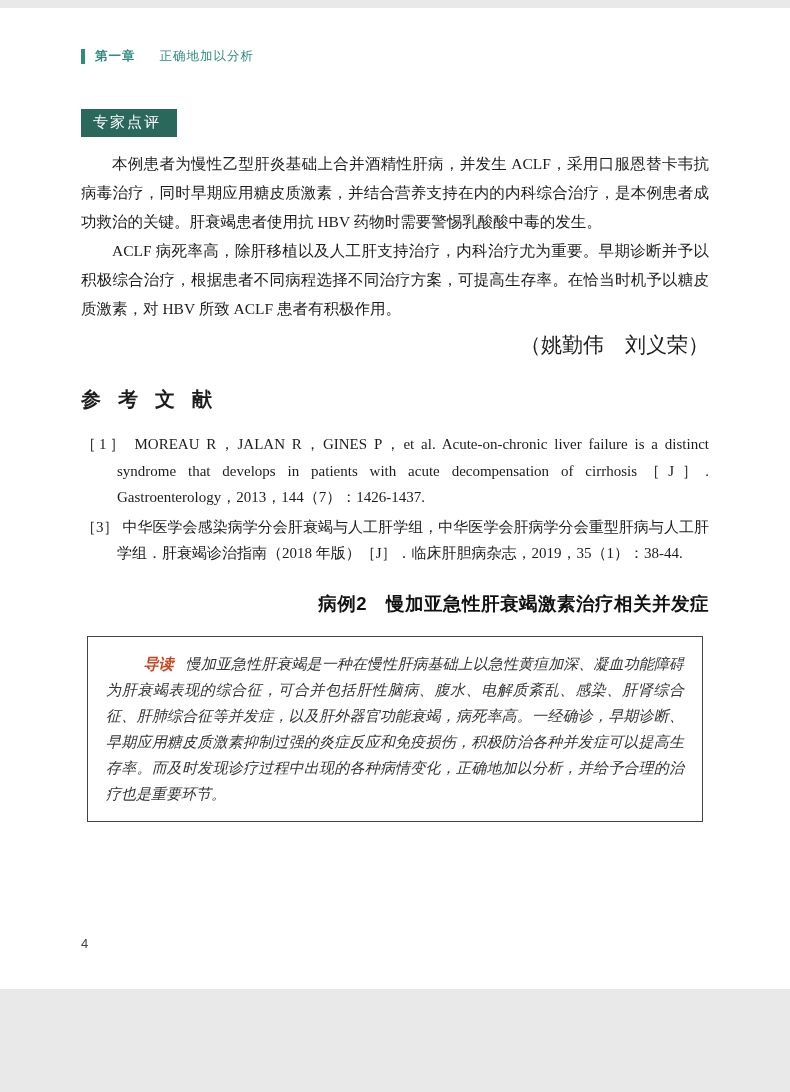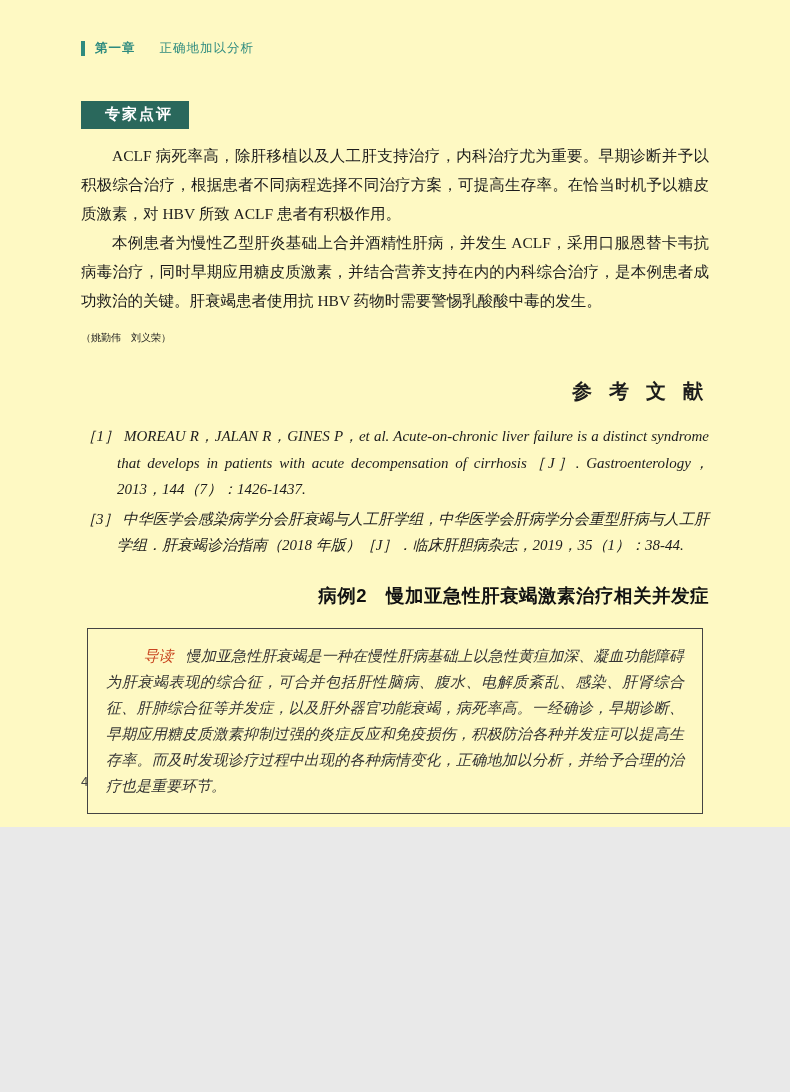--- a/index.html
+++ b/index.html
@@ -1,17 +1,17 @@
 <!DOCTYPE html>
 <html><head>
 <meta charset="utf-8">
 <style>
   html,body { margin:0; padding:0; background:#e9e9e9; }
   .page {
-    width:790px; height:827px; margin:0 auto; background:#fef9c3;
+    width:790px; height:981px; margin:8px auto; background:#ffffff;
     position:relative; box-sizing:border-box;
     padding:40px 81px 0 81px;
     font-family:"Liberation Serif","DejaVu Serif",serif;
     color:#1c1c1c;
   }
   
   .running-header {
     display:flex; align-items:center; gap:10px;
     font-family:"Liberation Sans","DejaVu Sans",sans-serif;
     font-size:12.5px; color:#2e8b7f; letter-spacing:1px;
@@ -25,58 +25,58 @@
     font-size:15.5px; line-height:29px; text-align:justify;
     margin:0; text-indent:2em;
   }
   .body-text p.no-indent { text-indent:0; }
 
   
   .expert-label {
     display:inline-block;
     background:#2a685c; color:#ffffff;
     font-family:"Liberation Sans","DejaVu Sans",sans-serif;
-    font-size:15px; font-weight:bold; letter-spacing:2px;
-    padding:4px 16px 5px 24px;
+    font-size:15px; font-weight:normal; letter-spacing:2px;
+    padding:4px 16px 5px 12px;
     margin:18px 0 12px 0;
   }
 
   .authors-line {
-    font-size:10px; line-height:29px;
+    text-align:right; font-size:21px; line-height:29px;
     margin:8px 0 0 0;
   }
 
   
   .ref-title {
-    text-align:right; font-size:20px; font-weight:bold;
+    text-align:left; font-size:20px; font-weight:bold;
     letter-spacing:6px; margin:26px 0 18px 0;
     font-family:"Liberation Serif","DejaVu Serif",serif;
   }
-  .ref-list { font-size:15px; line-height:26.5px;font-style:italic; }
+  .ref-list { font-size:15px; line-height:26.5px; }
   .ref-item {
     padding-left:2.4em; text-indent:-2.4em;
     text-align:justify; margin:0 0 3px 0;
   }
 
   
   .case-title {
     text-align:right; font-size:18.5px; font-weight:bold;
     font-family:"Liberation Sans","DejaVu Sans",sans-serif;
     margin:24px 0 20px 0; letter-spacing:0.5px; color:#111;
   }
   .intro-box {
     border:1px solid #444;
     padding:14px 18px 14px 18px;
     margin:0 6px 0 6px;
   }
   .intro-box p {
     margin:0; font-size:15px; line-height:26px; text-align:justify;
     font-style:italic; color:#333; text-indent:2.5em;
   }
-  .intro-label { color:#c8441f; font-weight:normal; font-style:italic; margin-right:0.8em; }
+  .intro-label { color:#c8441f; font-weight:bold; font-style:italic; margin-right:0.8em; }
 
   .page-number {
     position:absolute; left:81px; bottom:38px;
     font-size:13px; color:#444;
     font-family:"Liberation Sans","DejaVu Sans",sans-serif;
   }
 </style>
 </head>
 <body>
 
@@ -85,22 +85,22 @@
   <div class="running-header">
     <span class="chapter-bar"></span>
     <span class="chapter-label">第一章</span>
     <span class="chapter-title">正确地加以分析</span>
   </div>
 
 
   <div>
     <span class="expert-label">专家点评</span>
     <div class="body-text">
+      <p>本例患者为慢性乙型肝炎基础上合并酒精性肝病，并发生 ACLF，采用口服恩替卡韦抗病毒治疗，同时早期应用糖皮质激素，并结合营养支持在内的内科综合治疗，是本例患者成功救治的关键。肝衰竭患者使用抗 HBV 药物时需要警惕乳酸酸中毒的发生。</p>
       <p>ACLF 病死率高，除肝移植以及人工肝支持治疗，内科治疗尤为重要。早期诊断并予以积极综合治疗，根据患者不同病程选择不同治疗方案，可提高生存率。在恰当时机予以糖皮质激素，对 HBV 所致 ACLF 患者有积极作用。</p>
-      <p>本例患者为慢性乙型肝炎基础上合并酒精性肝病，并发生 ACLF，采用口服恩替卡韦抗病毒治疗，同时早期应用糖皮质激素，并结合营养支持在内的内科综合治疗，是本例患者成功救治的关键。肝衰竭患者使用抗 HBV 药物时需要警惕乳酸酸中毒的发生。</p>
     </div>
     <p class="authors-line">（姚勤伟　刘义荣）</p>
   </div>
 
   <div>
     <div class="ref-title">参 考 文 献</div>
     <div class="ref-list">
       <div class="ref-item">［1］ MOREAU R，JALAN R，GINES P，et al. Acute-on-chronic liver failure is a distinct syndrome that develops in patients with acute decompensation of cirrhosis［J］. Gastroenterology，2013，144（7）：1426-1437.</div>
       <div class="ref-item">［3］ 中华医学会感染病学分会肝衰竭与人工肝学组，中华医学会肝病学分会重型肝病与人工肝学组．肝衰竭诊治指南（2018 年版）［J］．临床肝胆病杂志，2019，35（1）：38-44.</div>
     </div>

